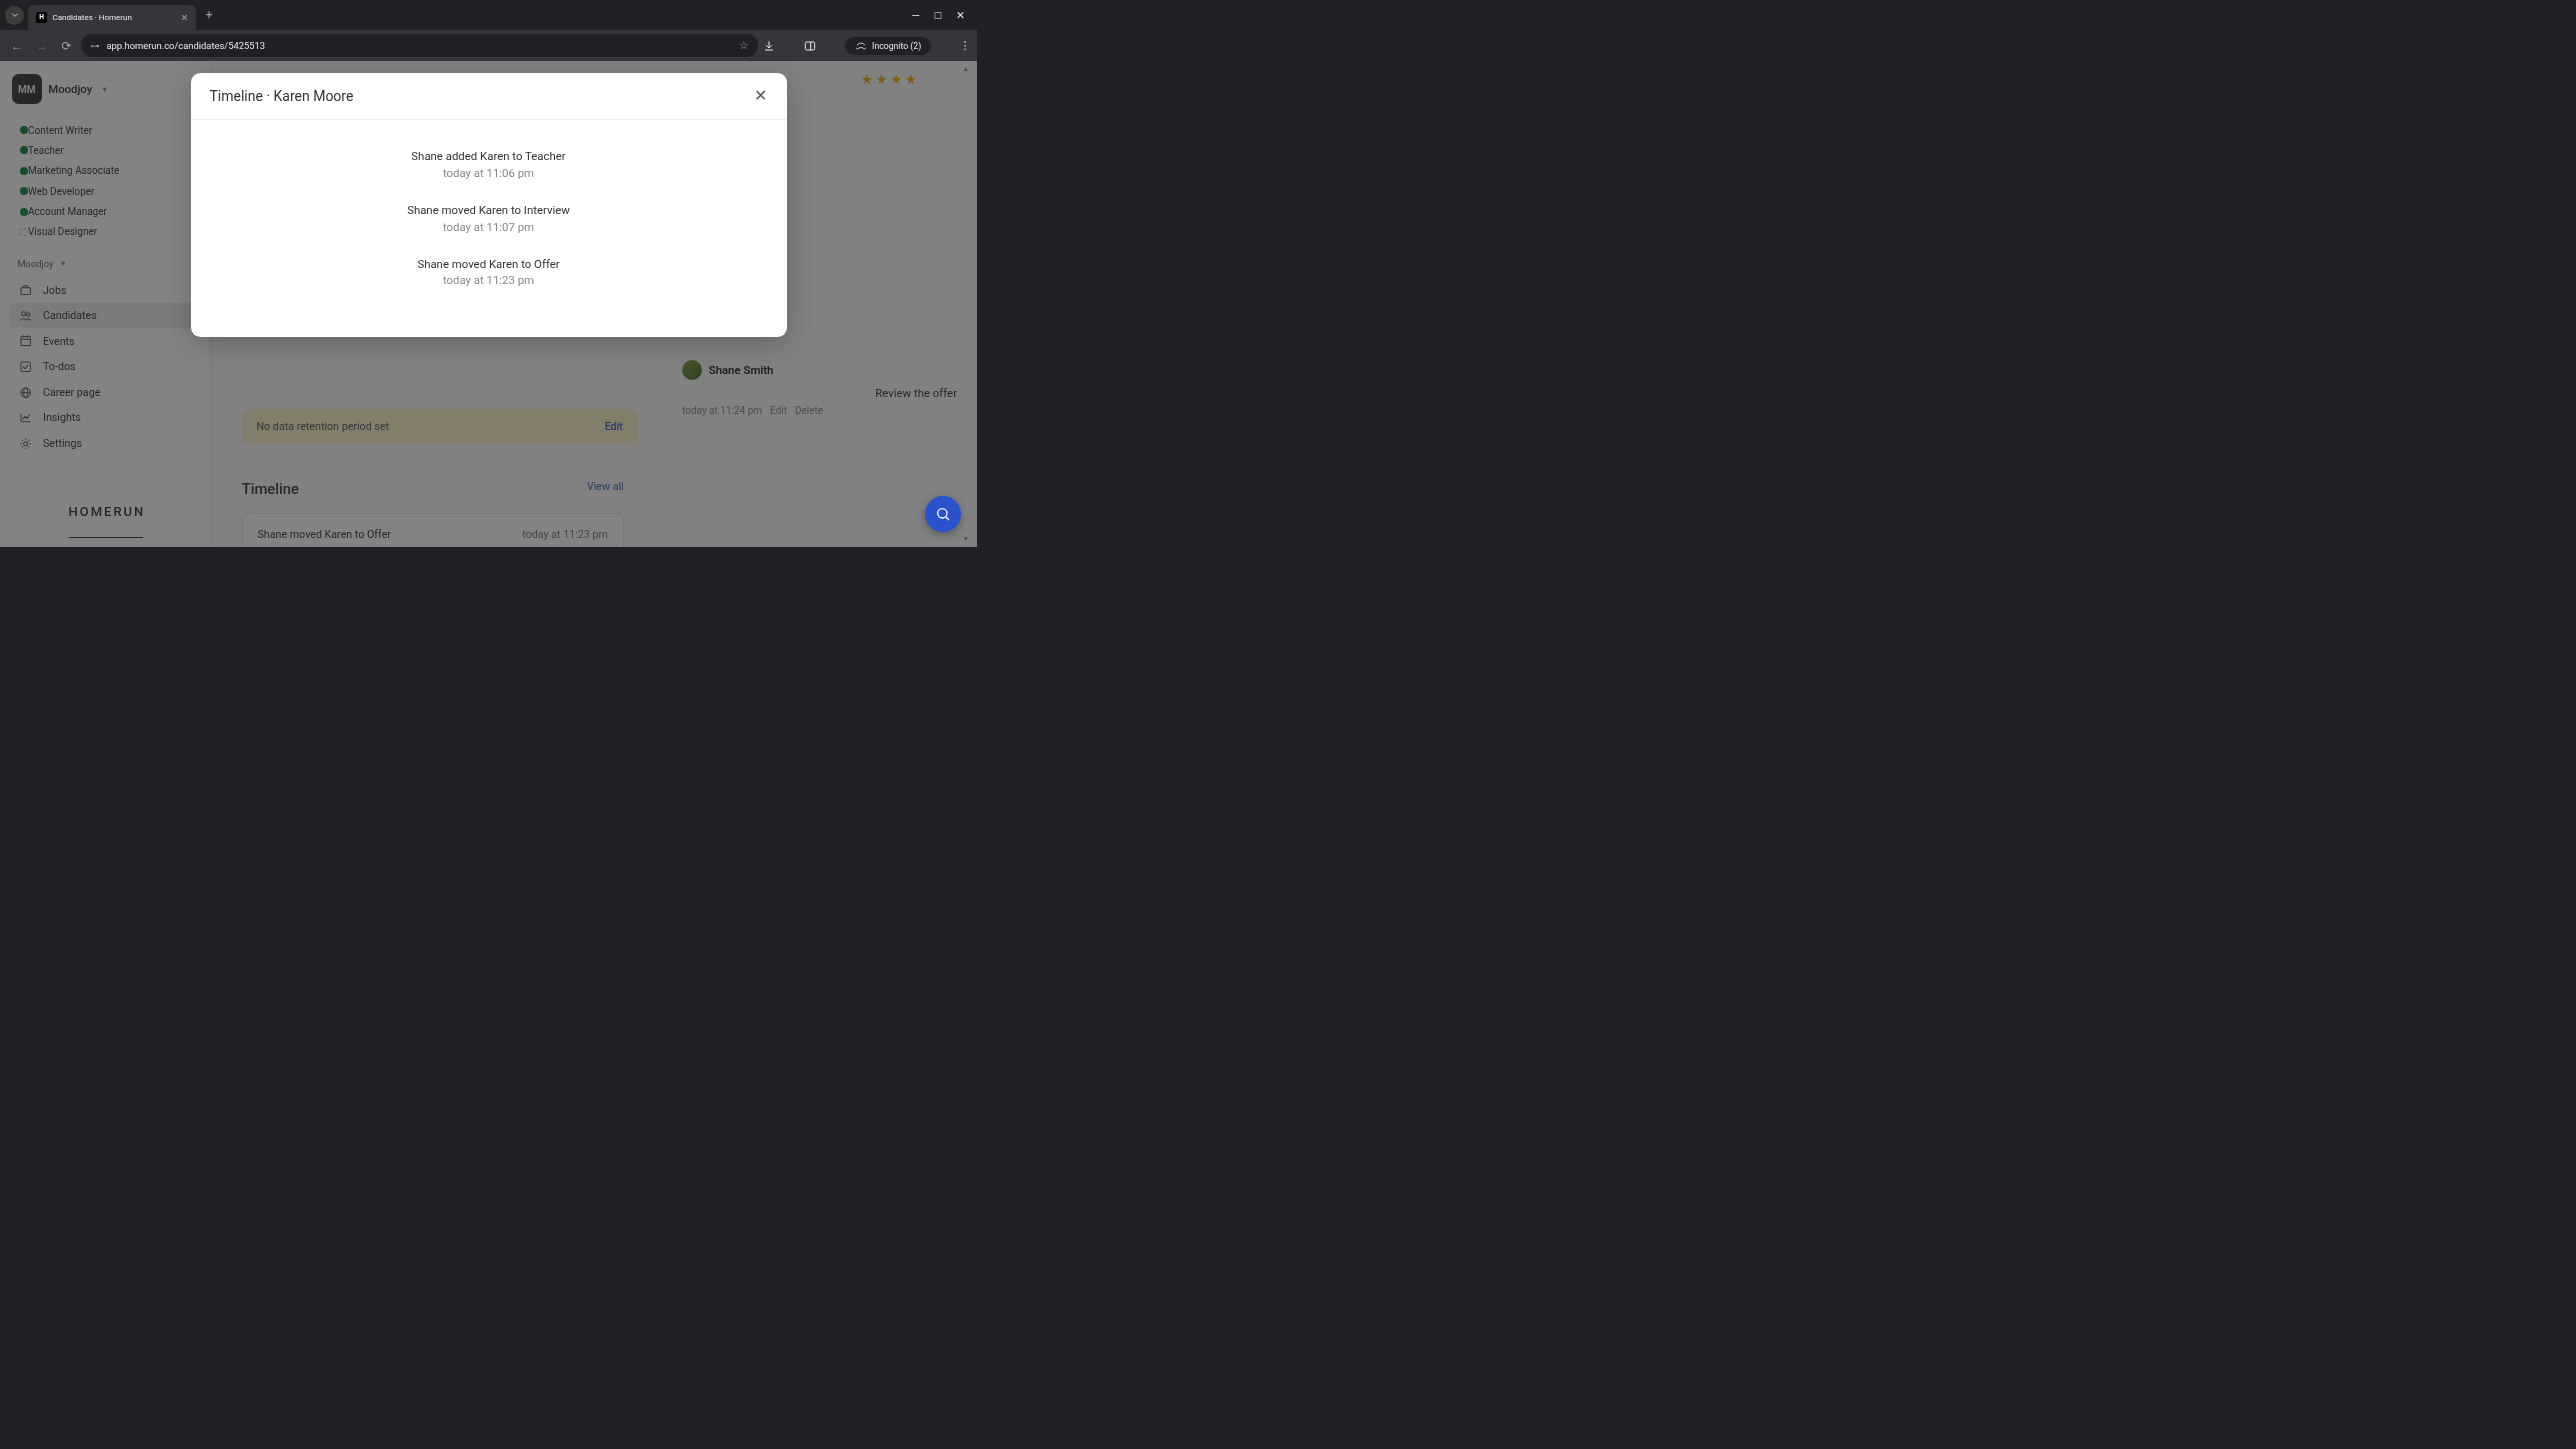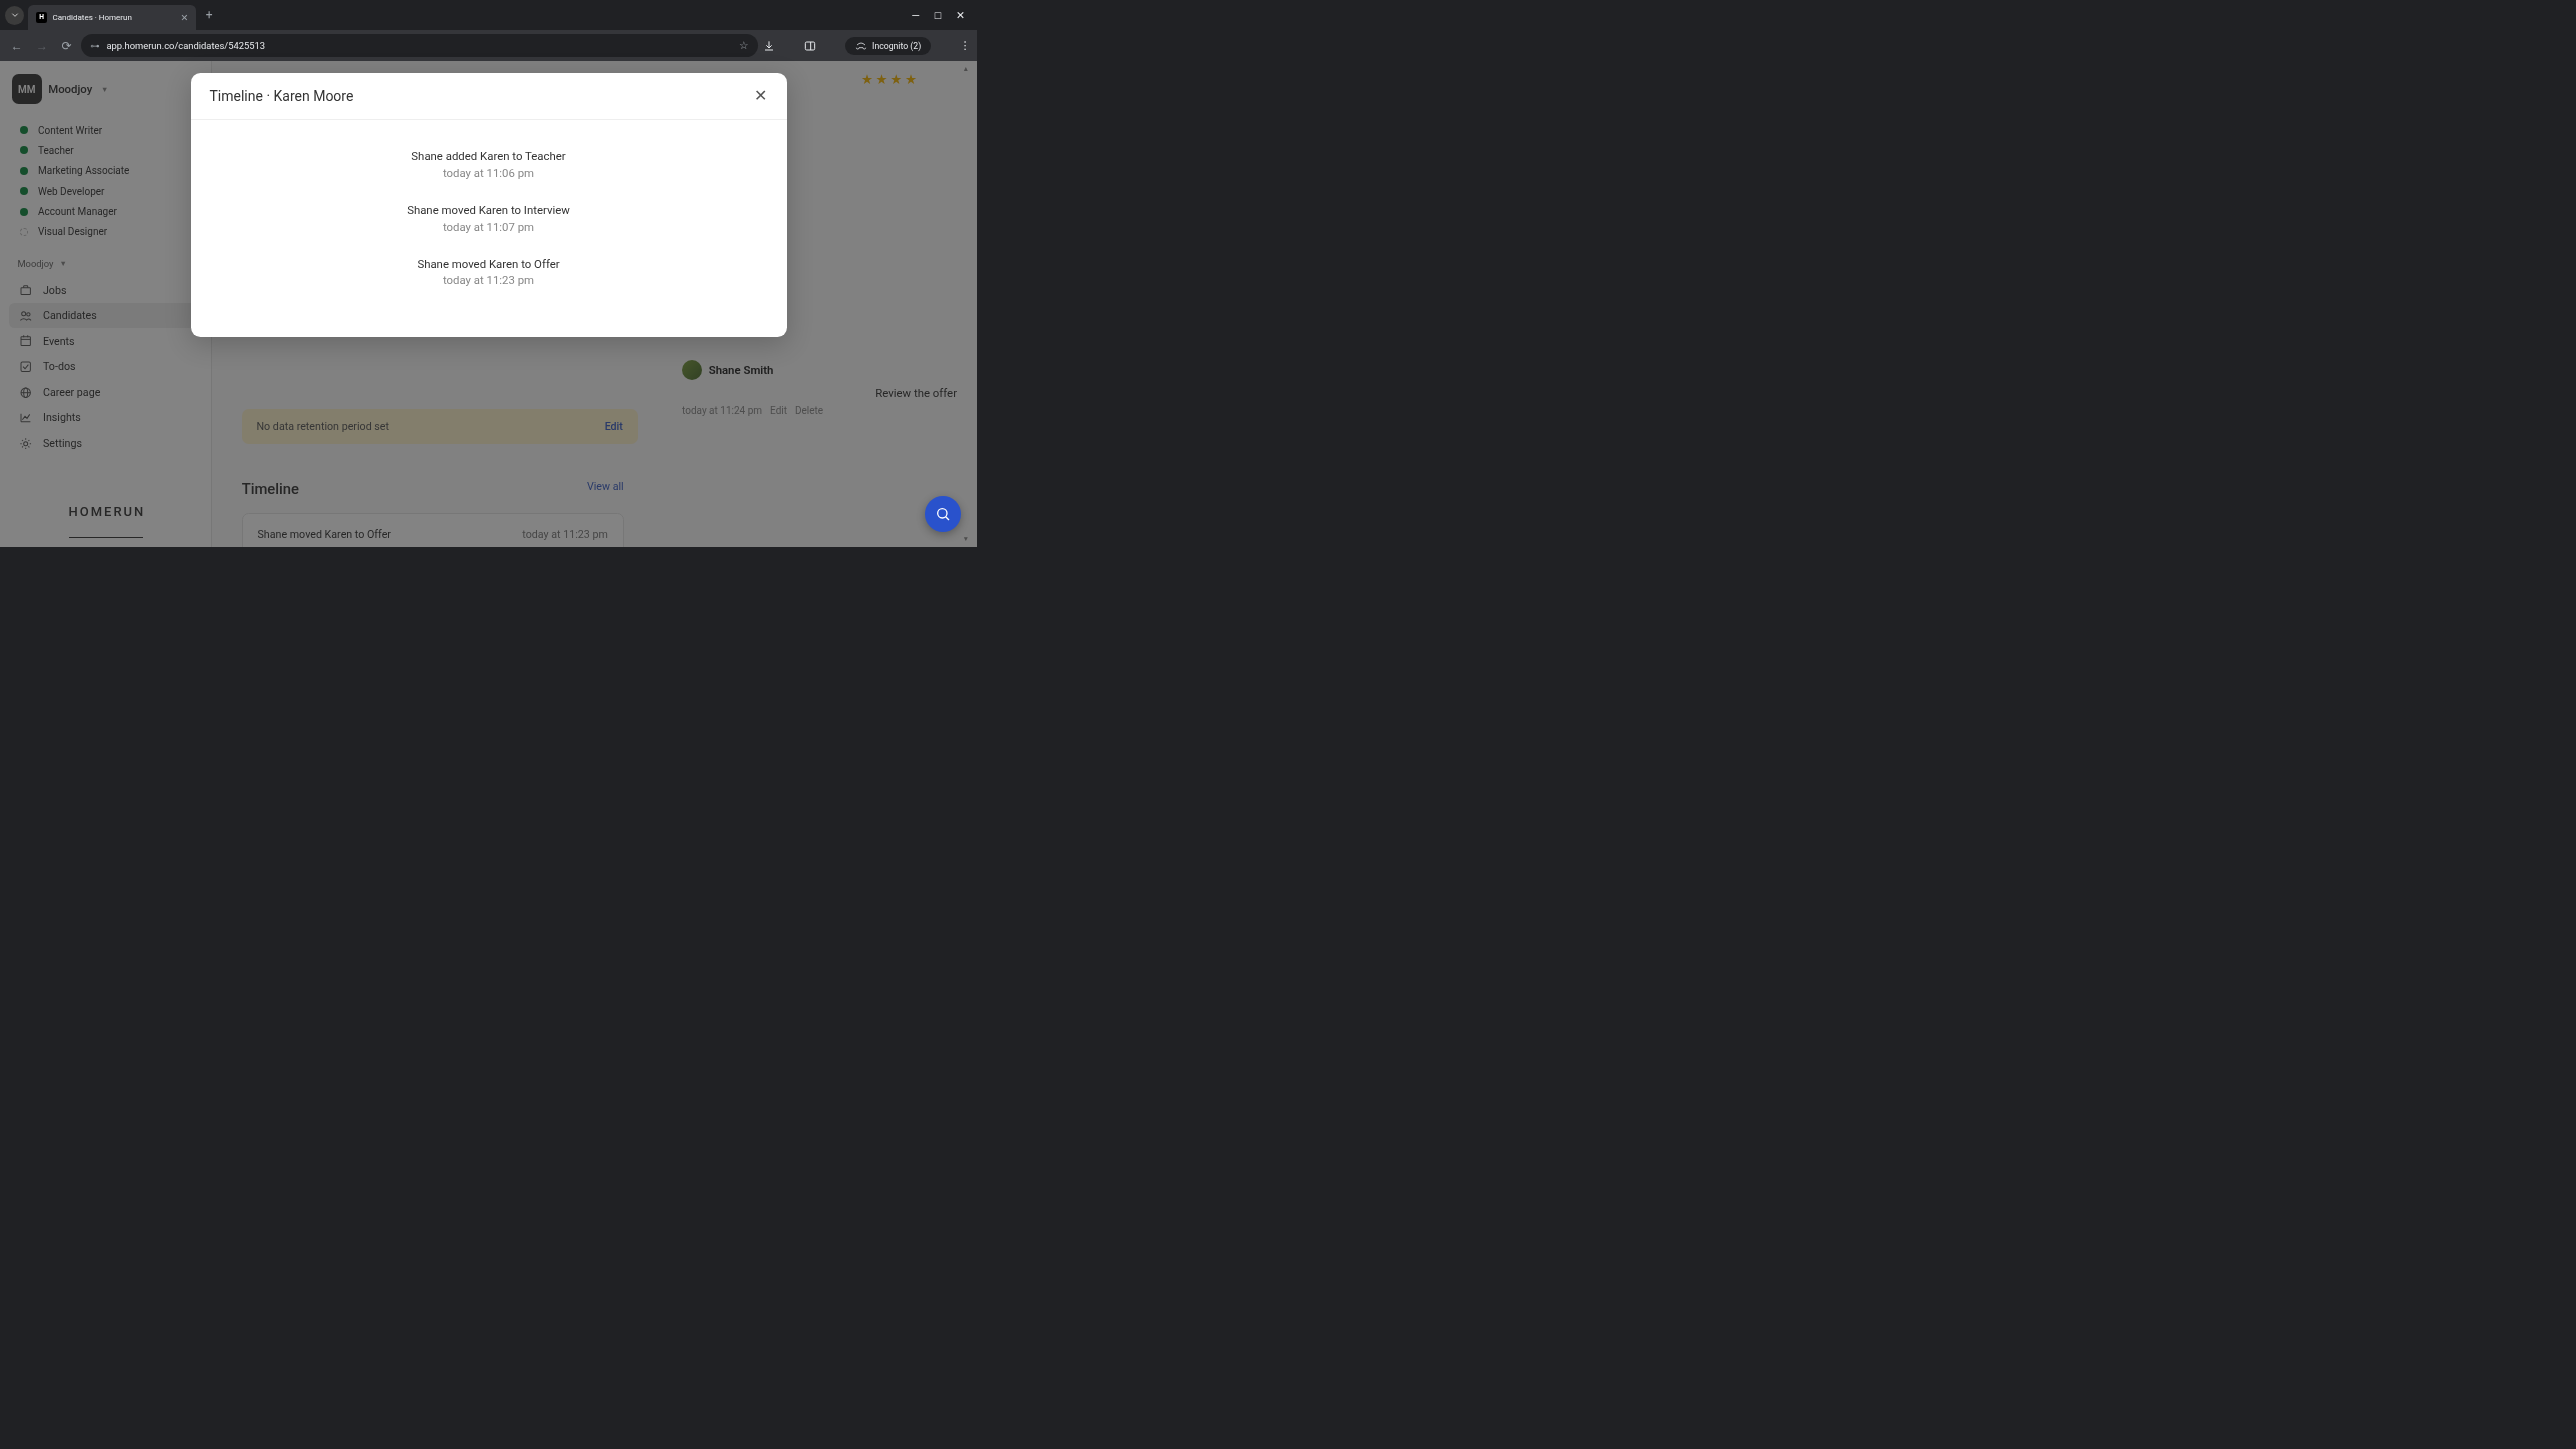--- a/index.html
+++ b/index.html
@@ -26,21 +26,21 @@
 
 
 .app { position: absolute; top: 61px; left: 0; right: 0; bottom: 0; background: #fff; display: flex; }
 .sidebar { width: 212px; background: #fff; border-right: 0.7px solid #e5e5e5; padding: 9.4px 0; display: flex; flex-direction: column; }
 .workspace { display: flex; align-items: center; gap: 6.7px; padding: 4px 12px 12px; }
 .ws-avatar { width: 29.5px; height: 29.5px; border-radius: 6.7px; background: #333; color: #fff; display: flex; align-items: center; justify-content: center; font-weight: 600; font-size: 10px; }
 .ws-name { font-size: 11.4px; font-weight: 500; color: #333; }
 .chevron { color: #888; font-size: 7.4px; margin-left: 2px; }
 
 .job-list { padding: 4px 0; }
-.job-item { display: flex; align-items: center; gap: 10px; padding: 4.7px 20px; color: #333; font-size: 10px; }
+.job-item { display: flex; align-items: center; gap: 0; padding: 4.7px 20px; color: #333; font-size: 10px; }
 .dot { width: 8px; height: 8px; border-radius: 50%; background: #0d8a3e; }
 .dot-outline { width: 8px; height: 8px; border-radius: 50%; border: 1.3px dashed #bbb; background: transparent; }
 
 .section-label { padding: 12px 17.4px 5.4px; color: #666; font-size: 9.4px; display: flex; align-items: center; gap: 4px; }
 .nav-list { padding: 2.7px 9.4px; }
 .nav-item { display: flex; align-items: center; gap: 9.4px; padding: 5.4px 9.4px; color: #333; font-size: 10.7px; border-radius: 5.4px; }
 .nav-item.active { background: #eee; }
 .nav-icon { width: 14.8px; height: 14.8px; color: #555; display: flex; align-items: center; justify-content: center; }
 
 .homerun-logo { margin-top: auto; text-align: center; padding: 17.4px 0; letter-spacing: 2px; font-size: 13px; color: #333; border-bottom: 1.3px solid #333; width: 74px; margin-left: auto; margin-right: auto; font-weight: 500; }

